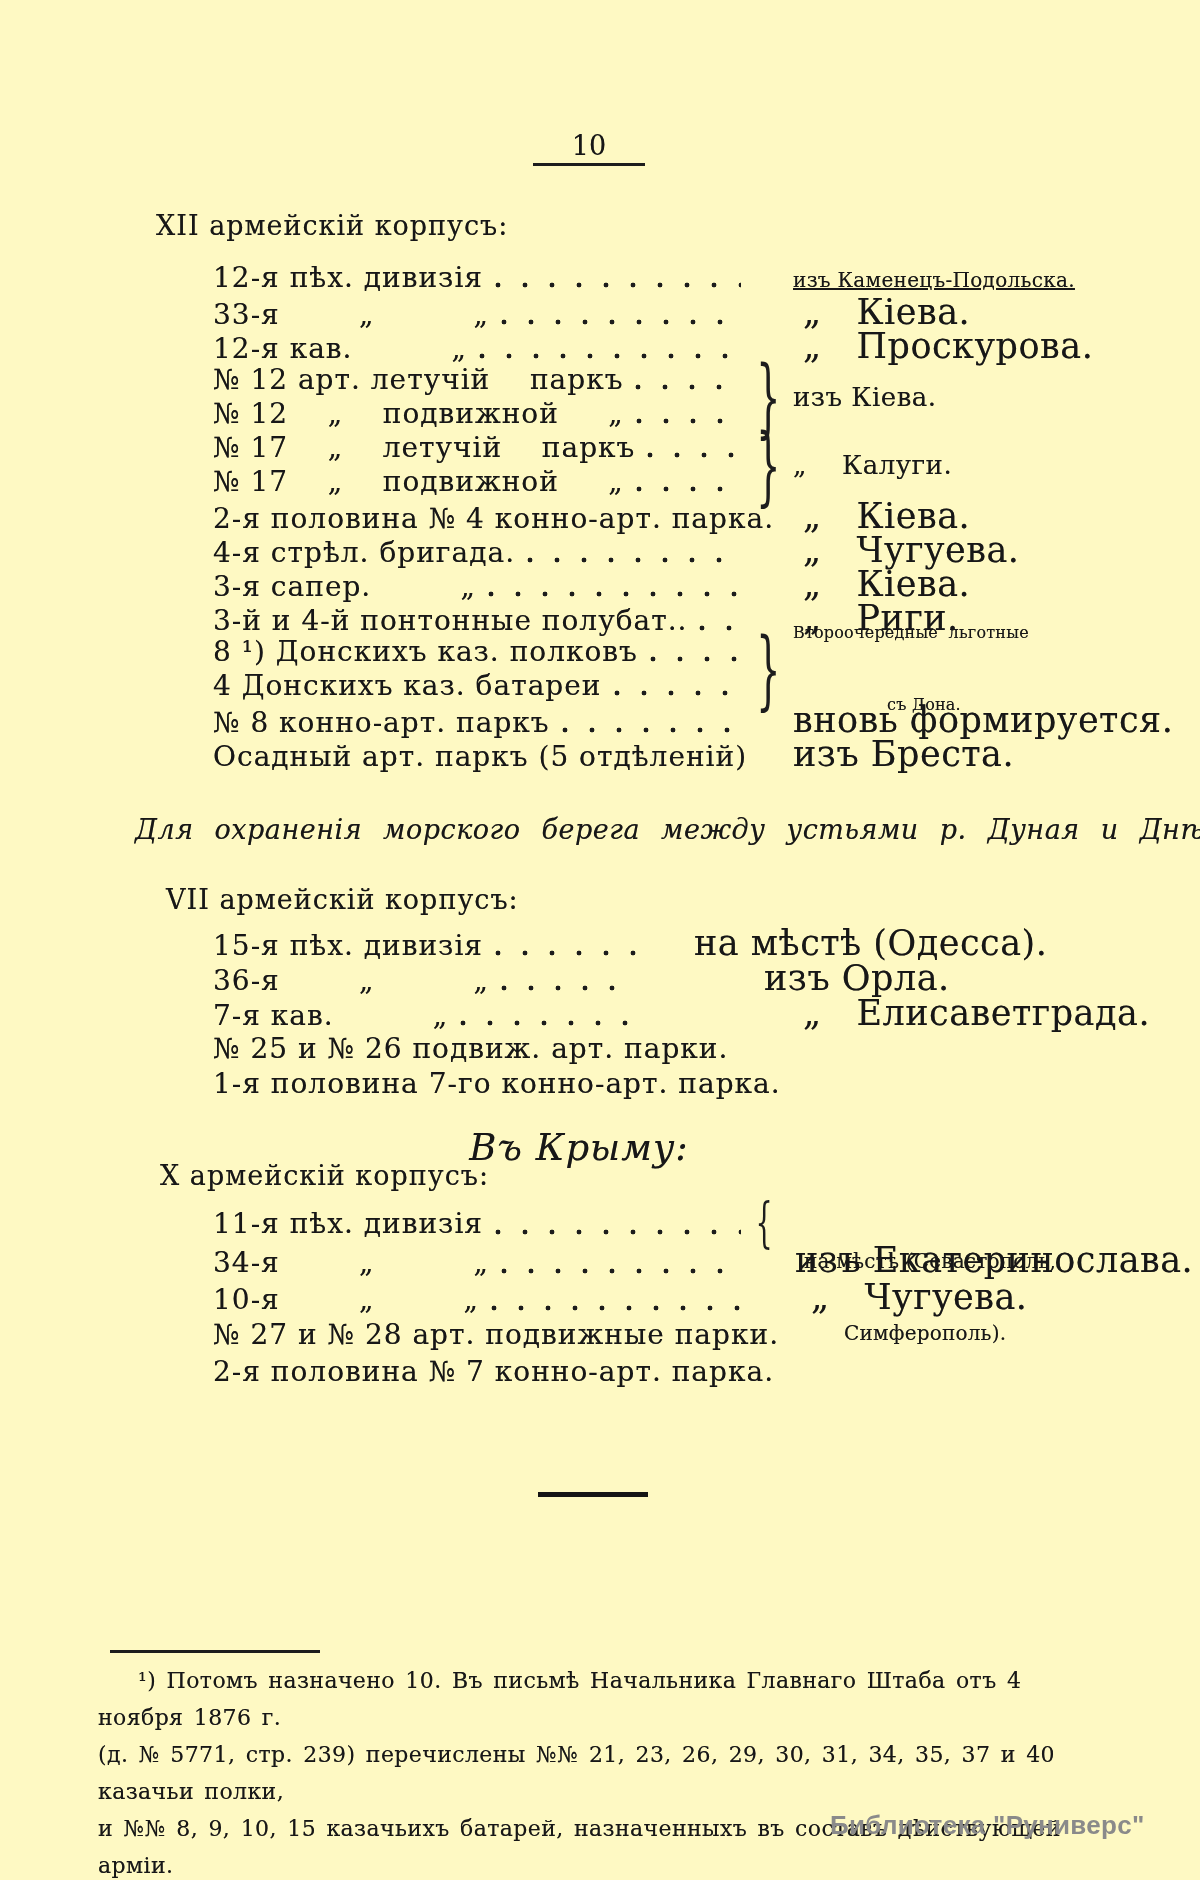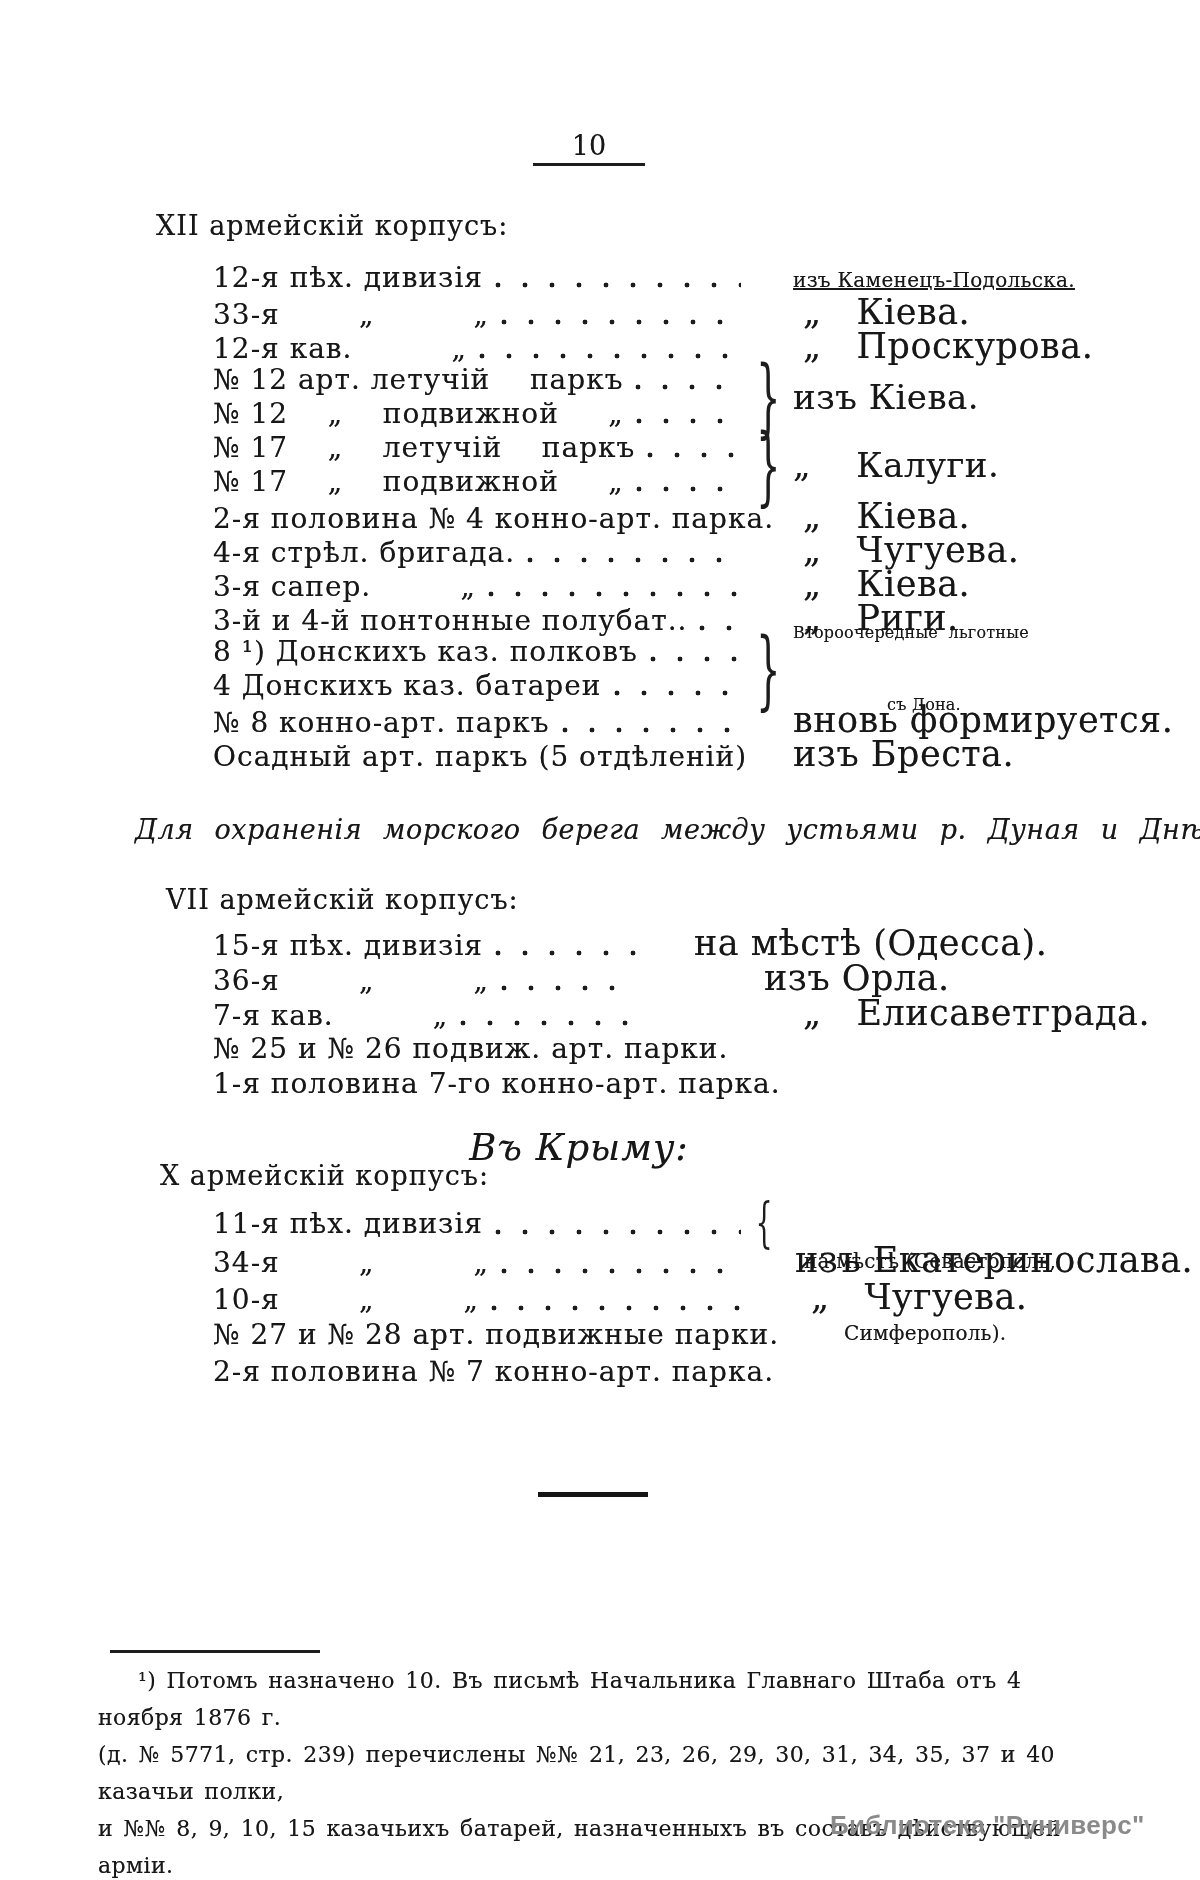--- a/index.html
+++ b/index.html
@@ -1,17 +1,17 @@
 <!DOCTYPE html>
 <html><head>
 <meta charset="utf-8">
 <style>
   html,body{margin:0;padding:0;background:#e8e8e8;}
   .page{
-    position:relative;width:1200px;height:1880px;background:#ffffff;
+    position:relative;width:1200px;height:1880px;background:#fef9c3;
     font-family:"DejaVu Serif", serif;color:#171717;overflow:hidden;
     text-shadow:0 0 .5px rgba(25,25,25,.55);
     margin:0 auto;
   }
   
   .pgnum{position:absolute;left:533px;top:130px;width:112px;text-align:center;font-size:27px;}
   .pgrule{position:absolute;left:533px;top:163px;width:112px;height:3px;background:#1d1d1d;}
   
   .corps-title{position:absolute;font-size:27px;letter-spacing:1px;white-space:pre;}
   .t-xii{left:156px;top:210px;}
@@ -35,21 +35,21 @@
   }
   .origin{white-space:pre;font-size:35px;letter-spacing:.5px;flex:0 0 auto;}
   .origin.sm{font-size:20px;letter-spacing:.3px;text-decoration:underline;}
   
   .group{position:relative;}
   .gbrace{
     position:absolute;left:528px;top:50%;
     transform:translateY(-50%) scaleX(.45);
     font-size:86px;color:#1d1d1d;line-height:70px;text-shadow:none;
   }
-  .glabel{position:absolute;left:580px;top:50%;transform:translateY(-50%);font-size:34px;white-space:pre;letter-spacing:.5px;}
+  .glabel{position:absolute;left:580px;top:50%;transform:translateY(-50%);font-size:26px;white-space:pre;letter-spacing:.5px;}
   .glabel.sm{font-size:16px;line-height:24px;width:262px;letter-spacing:.2px;}
   .glabel.sm .l2{text-align:center;}
   
   .xbrace{
     position:absolute;left:534px;top:-7px;transform:scaleX(.5);
     font-size:54px;line-height:50px;color:#1d1d1d;text-shadow:none;
   }
   .xorigin{position:absolute;left:565px;top:-4px;width:286px;font-size:20px;line-height:24px;letter-spacing:.2px;white-space:pre;}
   .xorigin .l1{padding-left:26px;}
   .xorigin .l2{padding-left:66px;}

